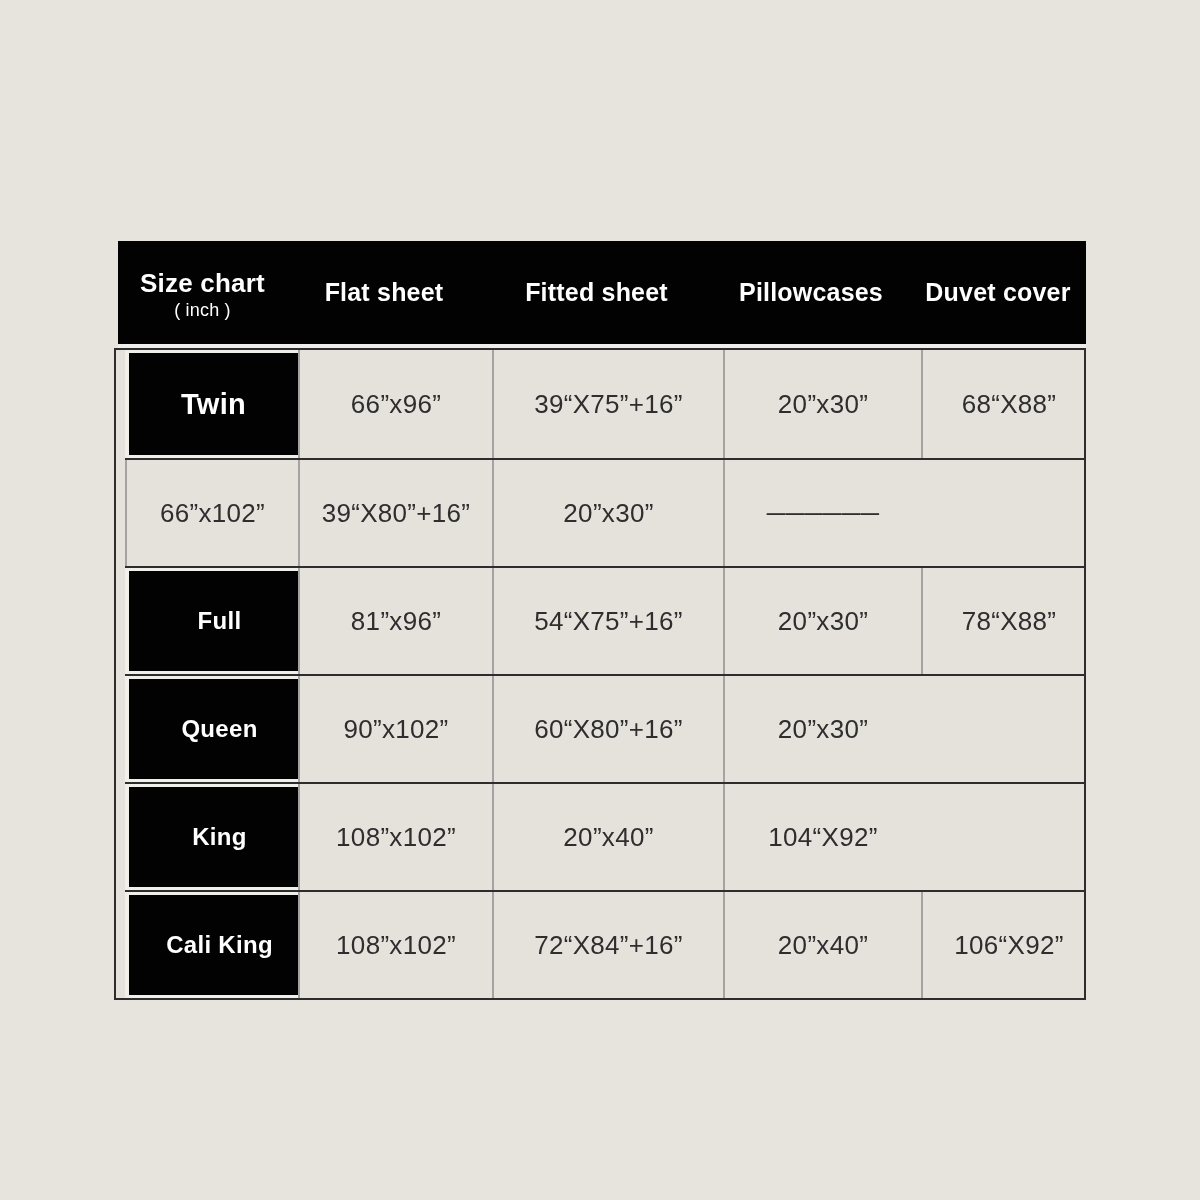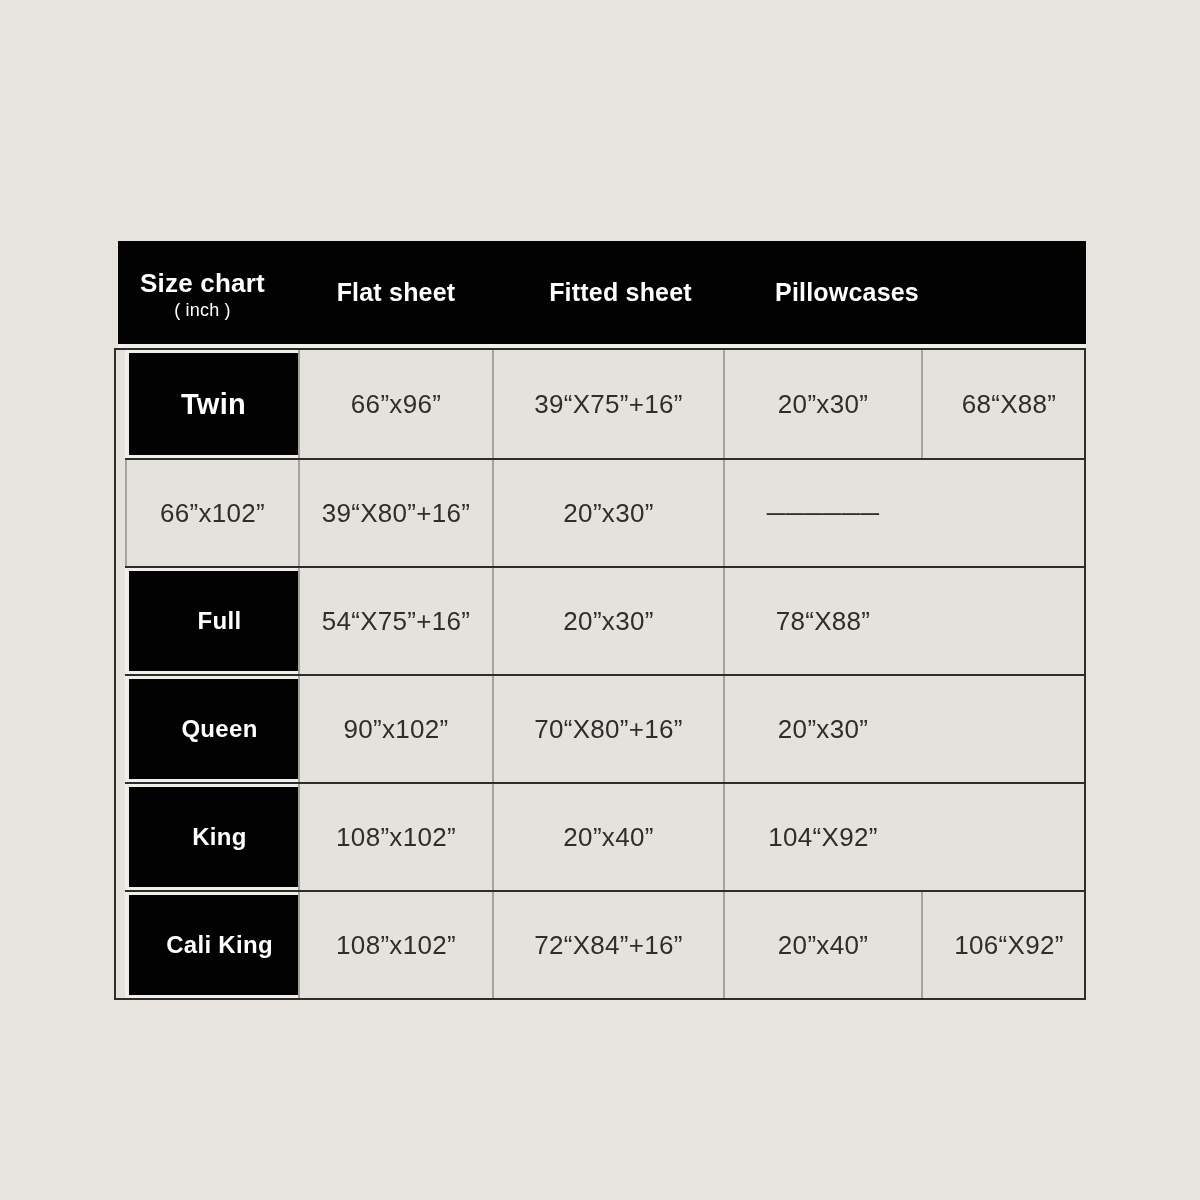--- a/index.html
+++ b/index.html
@@ -22,21 +22,20 @@
     width: 972px;
   }
   
   .thead {
     display: grid;
     grid-template-columns: 169px 194px 231px 198px 176px;
     height: 103px;
     margin-left: 4px;
     background: #020202;
     color: #ffffff;
-    gap: 12px;
   }
   .th {
     display: flex;
     align-items: center;
     justify-content: center;
     font-size: 25px;
     font-weight: 600;
     letter-spacing: 0.2px;
   }
   .th0 { flex-direction: column; padding-top: 4px; }
@@ -96,20 +95,21 @@
   <div class="tbl">
 
     <div class="thead">
       <div class="th th0">
         <div class="th-main">Size chart</div>
         <div class="th-sub">( inch )</div>
       </div>
       <div class="th">Flat sheet</div>
       <div class="th">Fitted sheet</div>
       <div class="th">Pillowcases</div>
+      <div class="th">Duvet cover</div>
     </div>
 
     <div class="head-gap"></div>
 
     <div class="tbody">
 
       <div class="tr">
         <div class="td label-cell">
           <div class="label-box lg">Twin</div>
         </div>
@@ -123,31 +123,32 @@
         <div class="td">66”x102”</div>
         <div class="td">39“X80”+16”</div>
         <div class="td">20”x30”</div>
         <div class="td">──────</div>
       </div>
 
       <div class="tr">
         <div class="td label-cell">
           <div class="label-box md">Full</div>
         </div>
+        <div class="td">81”x96”</div>
         <div class="td">54“X75”+16”</div>
         <div class="td">20”x30”</div>
         <div class="td">78“X88”</div>
       </div>
 
       <div class="tr">
         <div class="td label-cell">
           <div class="label-box md">Queen</div>
         </div>
         <div class="td">90”x102”</div>
-        <div class="td">70“X80”+16”</div>
+        <div class="td">60“X80”+16”</div>
         <div class="td">20”x30”</div>
       </div>
 
       <div class="tr">
         <div class="td label-cell">
           <div class="label-box md">King</div>
         </div>
         <div class="td">108”x102”</div>
         <div class="td">20”x40”</div>
         <div class="td">104“X92”</div>

